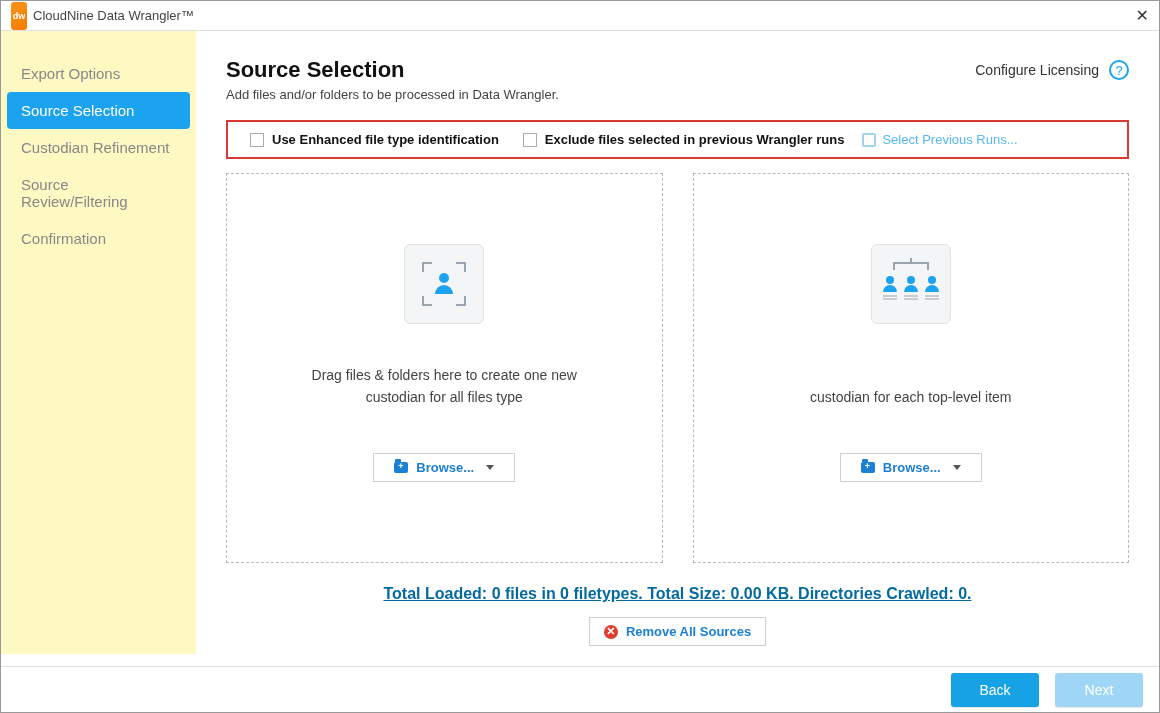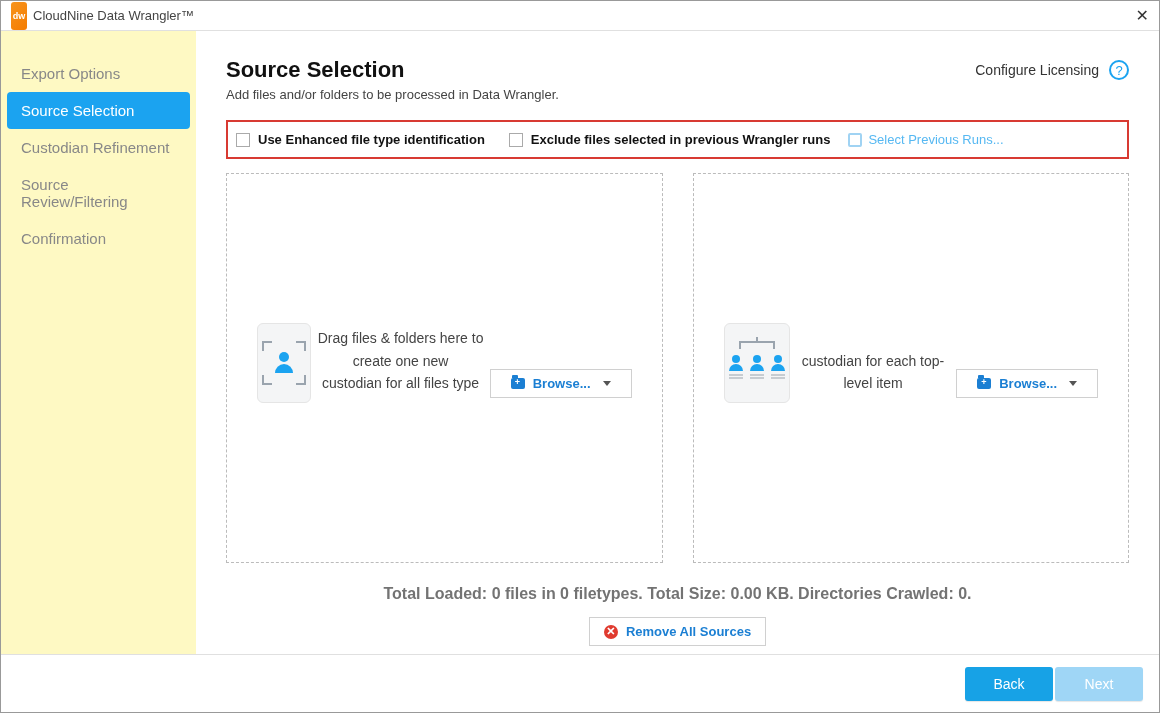--- a/index.html
+++ b/index.html
@@ -11,27 +11,27 @@
   .titlebar .close { font-size:16px; cursor:default; color:#333; }
   .body { display:flex; height:calc(100% - 30px - 58px); }
   .sidebar { width:195px; background:#fef9c3; padding-top:24px; }
   .nav-item { padding:10px 20px; font-size:15px; color:#888; cursor:default; }
   .nav-item.active { background:#1ba3f0; color:#fff; border-radius:4px; margin:0 6px; padding:10px 14px; }
   .main { flex:1; padding:20px 30px 10px 30px; display:flex; flex-direction:column; }
   .page-title { font-size:22px; font-weight:bold; color:#111; margin:6px 0 4px; display:flex; align-items:center; }
   .page-title .right { margin-left:auto; font-size:14px; font-weight:400; display:flex; align-items:center; color:#333; }
   .help-circle { margin-left:10px; width:20px; height:20px; border:2px solid #1ba3f0; border-radius:50%; color:#1ba3f0; font-size:13px; display:flex; align-items:center; justify-content:center; }
   .subtitle { font-size:13px; color:#444; margin-bottom:18px; }
-  .optbar { border:2px solid #d83a32; padding:10px 2px; display:flex; gap:18px; margin-bottom:14px; }
+  .optbar { border:2px solid #d83a32; padding:10px 16px; display:flex; gap:18px; margin-bottom:14px; }
   .cb { width:14px; height:14px; border:1px solid #aaa; display:inline-block; margin:0 8px 0 6px; vertical-align:-2px; }
   .optlbl { font-size:13px; color:#111; font-weight:600; display:flex; align-items:center; }
   .linkbtn { color:#56b8f2; font-size:13px; display:flex; align-items:center; gap:6px; }
   .linkbtn .smicon { width:14px;height:14px;border:2px solid #a0d3f3;border-radius:2px;position:relative; }
   .dropzones { display:flex; gap:30px; }
-  .dz { flex:1; border:1px dashed #bbb; min-height:390px; display:flex; flex-direction:row; align-items:center; padding:70px 30px 40px; }
+  .dz { flex:1; border:1px dashed #bbb; min-height:390px; display:flex; flex-direction:column; align-items:center; padding:70px 30px 40px; }
   .dz-icon { width:80px;height:80px;background:#f4f5f6;border:1px solid #e5e5e5;border-radius:6px; display:flex;align-items:center;justify-content:center; margin-bottom:40px; }
   .corners { position:relative; width:44px; height:44px; }
   .corners span { position:absolute; width:10px; height:10px; border:2px solid #9aa4ae; }
   .corners .tl{top:0;left:0;border-right:none;border-bottom:none;}
   .corners .tr{top:0;right:0;border-left:none;border-bottom:none;}
   .corners .bl{bottom:0;left:0;border-right:none;border-top:none;}
   .corners .br{bottom:0;right:0;border-left:none;border-top:none;}
   .person { position:absolute; left:50%; top:50%; transform:translate(-50%,-52%); }
   .person .head{width:10px;height:10px;background:#1ba3f0;border-radius:50%;margin:0 auto 2px;}
   .person .body{width:18px;height:9px;background:#1ba3f0;border-radius:9px 9px 0 0;}
@@ -42,24 +42,24 @@
   .mp .h{width:8px;height:8px;background:#1ba3f0;border-radius:50%;margin:0 auto 1px;}
   .mp .b{width:14px;height:7px;background:#1ba3f0;border-radius:7px 7px 0 0;margin:0 auto 3px;}
   .mp .l{width:14px;height:2px;background:#c7ccd1;margin:1px auto 0;}
   .mp1{left:0}.mp2{left:21px}.mp3{left:42px}
   .dz-text { font-size:14px; color:#444; text-align:center; line-height:1.6; margin-bottom:44px; }
   .browse { border:1px solid #d0d0d0; background:#fff; padding:6px 20px; font-size:13px; display:flex; align-items:center; gap:8px; color:#1b7fd3; font-weight:600; }
   .browse .folder{width:14px;height:11px;background:#1b7fd3;border-radius:2px;position:relative}
   .browse .folder::before{content:"";position:absolute;left:1px;top:-3px;width:6px;height:3px;background:#1b7fd3;border-radius:1px 1px 0 0}
   .browse .folder::after{content:"+";position:absolute;color:#fff;font-size:9px;left:4px;top:-1px;font-weight:bold}
   .browse .caret{margin-left:4px;border-top:5px solid #555;border-left:4px solid transparent;border-right:4px solid transparent;}
-  .totals { text-align:center; font-size:16px; font-weight:bold; color:#737373; margin:22px 0 14px; }
+  .totals { text-align:center; font-size:16px; font-weight:bold; color:#0369a1; margin:22px 0 14px;text-decoration:underline; }
   .remove { margin:0 auto; border:1px solid #d0d0d0; background:#fff; padding:6px 14px; font-size:13px; color:#1b7fd3; font-weight:600; display:flex; align-items:center; gap:8px; width:fit-content; }
   .remove .x{width:14px;height:14px;background:#e03b2f;border-radius:50%;color:#fff;font-size:11px;display:flex;align-items:center;justify-content:center;line-height:1}
-  .footer { position:absolute; bottom:0; left:0; right:0; height:58px; border-top:1px solid #e0e0e0; display:flex; align-items:center; justify-content:flex-end; padding:0 16px; gap:2px; }
+  .footer { position:absolute; bottom:0; left:0; right:0; height:46px; border-top:1px solid #e0e0e0; display:flex; align-items:center; justify-content:flex-end; padding:0 16px; gap:16px; }
   .btn { min-width:88px; text-align:center; padding:9px 0; border-radius:3px; font-size:14px; color:#fff; font-weight:500; box-shadow:0 1px 1px rgba(0,0,0,0.1); }
   .btn-back { background:#17a2e6; }
   .btn-next { background:#9fd6f6;text-align:center; }
 </style>
 </head>
 <body>
 
 <div class="titlebar">
   <div class="logo">dw</div>
   <span>CloudNine Data Wrangler™</span>

